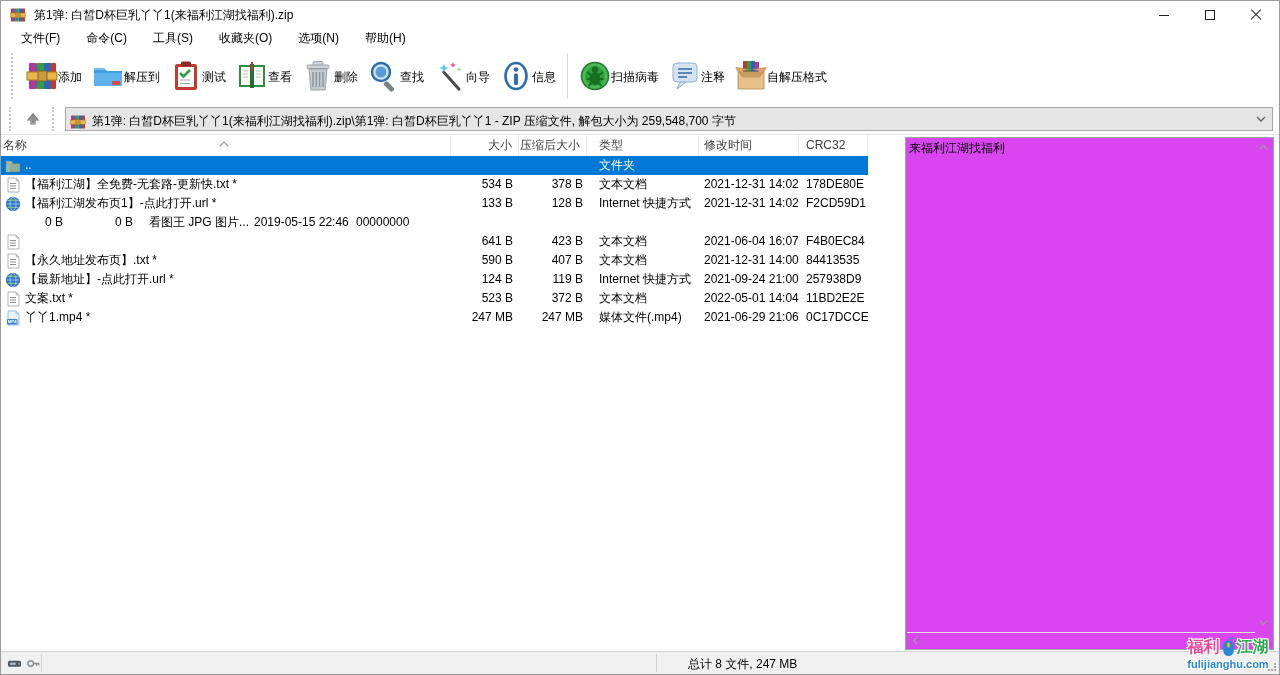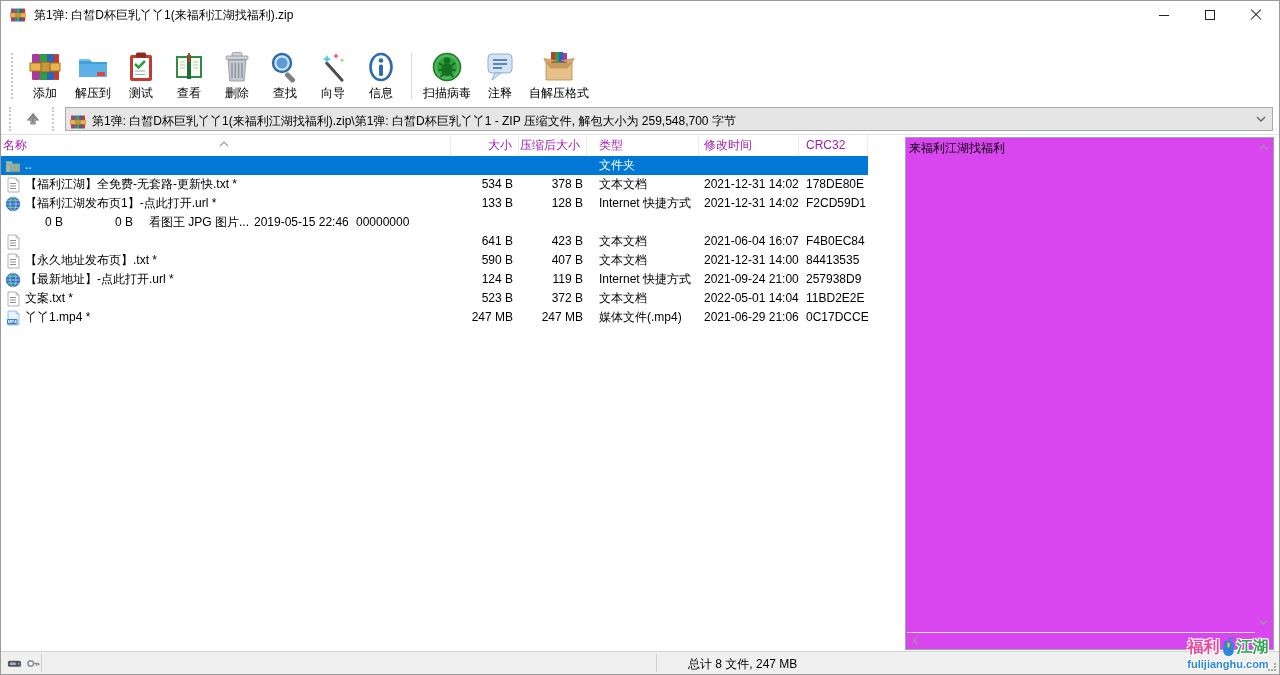--- a/index.html
+++ b/index.html
@@ -20,39 +20,39 @@
   .glyph-close:before { transform:rotate(45deg); }
   .glyph-close:after { transform:rotate(-45deg); }
 
   
   #menubar { position:absolute; top:28px; left:0; right:0; height:19px; background:#fff; display:flex; align-items:center; padding-left:10px; }
   .menu-item { padding:1px 10px 2px 10px; margin-right:6px; white-space:nowrap; cursor:default; }
 
   
   #toolbar { position:absolute; top:47px; left:0; right:0; height:55px; background:#fff; display:flex; align-items:center; padding-left:10px; }
   .tb-gripper { width:4px; height:46px; border-left:2px dotted #c8c8c8; margin-right:6px; }
-  .tb-btn { min-width:48px; height:50px; display:flex; flex-direction:column; align-items:center; justify-content:center; padding:1px 5px 0 5px; cursor:default; }
+  .tb-btn { min-width:48px; height:50px; display:flex; flex-direction:row; align-items:center; justify-content:flex-start; padding:1px 5px 0 5px; cursor:default; }
   .tb-icon { width:32px; height:32px; display:block; }
   .tb-icon svg { width:32px; height:32px; display:block; }
   .tb-label { font-size:12px; margin-top:2px; white-space:nowrap; color:#000; }
   .tb-sep { width:1px; height:46px; background:#d9d9d9; margin:0 6px; }
 
   
   #addressrow { position:absolute; top:102px; left:0; right:0; height:32px; background:#fff; display:flex; align-items:center; border-bottom:1px solid #e3e3e3; padding-left:4px; }
   .addr-gripper { width:5px; height:24px; border-left:2px dotted #c8c8c8; margin:0 4px; }
   #up-button { width:30px; height:24px; display:flex; align-items:center; justify-content:center; }
   #address-combo { flex:1; height:24px; margin:0 6px 0 4px; border:1px solid #a8a8a8; background:#e5e5e5; display:flex; align-items:flex-end; padding:0 4px; position:relative; }
   #address-combo .combo-icon { width:16px; height:16px; margin-right:6px; flex:0 0 16px; }
   #address-text { white-space:nowrap; overflow:hidden; }
   #combo-arrow { position:absolute; right:2px; top:2px; bottom:2px; width:18px; display:flex; align-items:center; justify-content:center; }
 
   
   #filelist { position:absolute; top:134px; left:0; width:902px; bottom:23px; background:#fff; }
   #list-header { position:absolute; top:0; left:0; height:21px; display:flex; }
-  .hcell { height:21px; line-height:21px; color:#a21caf; border-right:1px solid #ebebeb; padding-left:8px; position:relative; white-space:nowrap; }
+  .hcell { height:21px; line-height:21px; color:#404040; border-right:1px solid #ebebeb; padding-left:8px; position:relative; white-space:nowrap; }
   .hcell.num { text-align:right; padding-right:6px; padding-left:0; }
   #sort-arrow { position:absolute; left:218px; top:1px; width:10px; height:6px; }
   #rows { position:absolute; top:21px; left:0; right:0; }
   .row { display:flex; height:19px; line-height:19px; width:867px; }
   .row.selected { background:#0078d7; color:#fff; }
   .cell { height:19px; overflow:hidden; white-space:nowrap; }
   .c0 { width:450px; display:flex; align-items:center; padding-left:2px; }
   .c0 .file-icon { width:16px; height:16px; flex:0 0 16px; margin:0 4px 0 2px; }
   .c0 .file-icon svg { width:16px; height:16px; display:block; }
   .c1 { width:68px; text-align:right; padding-right:6px; }
@@ -111,20 +111,28 @@
         </div>
       <div class="win-btn">
           <span class="glyph-max"></span>
         </div>
       <div class="win-btn">
           <span class="glyph-close"></span>
         </div>
     </div>
   </div>
 
+  <div id="menubar">
+      <span class="menu-item">文件(F)</span>
+      <span class="menu-item">命令(C)</span>
+      <span class="menu-item">工具(S)</span>
+      <span class="menu-item">收藏夹(O)</span>
+      <span class="menu-item">选项(N)</span>
+      <span class="menu-item">帮助(H)</span>
+    </div>
 
   <div id="toolbar">
     <div class="tb-gripper"></div>
   <div class="tb-btn">
         <span class="tb-icon">
           <svg viewBox="0 0 32 32">
             <rect x="3" y="3" width="8" height="26" rx="1" fill="#a83a9a"></rect>
             <rect x="11" y="3" width="7" height="26" fill="#2e9e44"></rect>
             <rect x="18" y="3" width="7" height="26" fill="#2e63b8"></rect>
             <rect x="25" y="3" width="5" height="26" rx="1" fill="#c23b2e"></rect>

